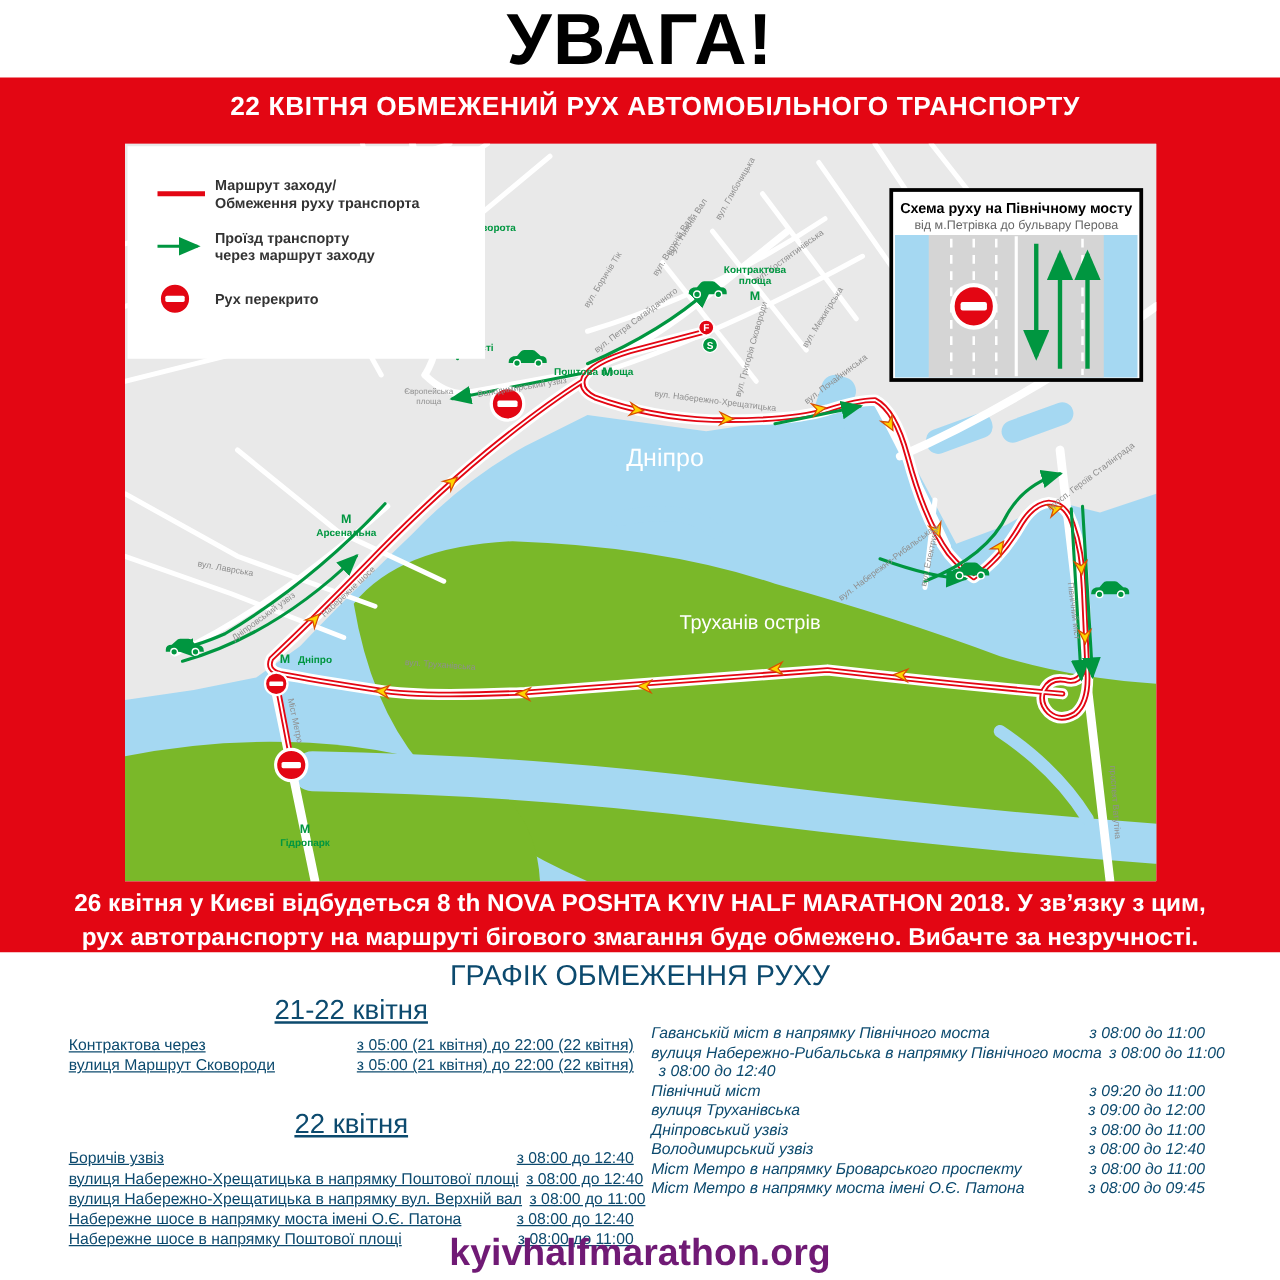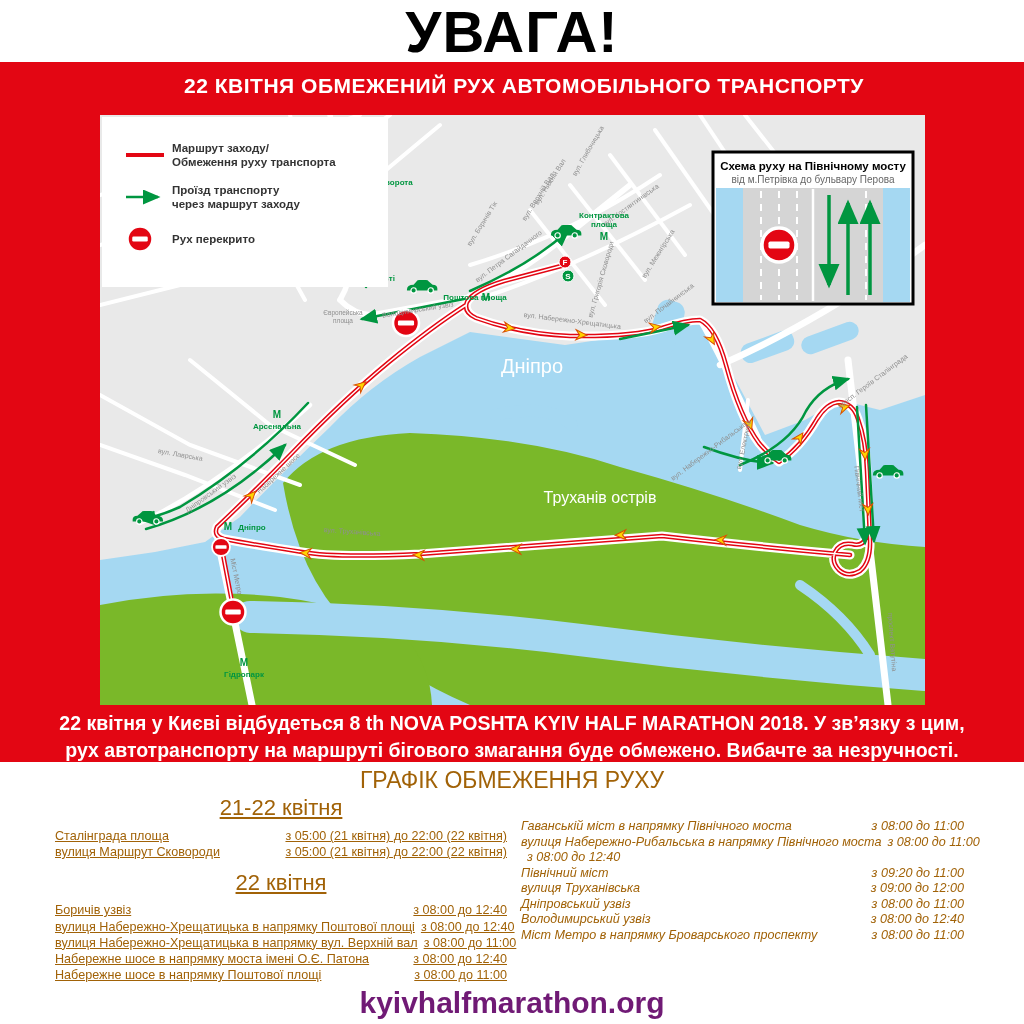--- a/index.html
+++ b/index.html
@@ -7,26 +7,26 @@
        font-family:"Liberation Sans",sans-serif;overflow:hidden;}
   .big-title{position:absolute;top:0;left:0;width:1024px;height:62px;
     display:flex;align-items:center;justify-content:center;
     font-size:58px;font-weight:bold;color:#000;letter-spacing:1px;}
   .red-band{position:absolute;top:62px;left:0;width:1024px;height:700px;background:#e30613;}
   .banner{position:absolute;top:74px;left:0;width:1024px;text-align:center;
     color:#fff;font-weight:bold;font-size:21px;letter-spacing:.5px;padding-left:12px;}
   .map-box{position:absolute;top:115px;left:100px;width:825px;height:590px;background:#fff;}
   .notice{position:absolute;top:710px;left:0;width:1024px;text-align:center;
     color:#fff;font-weight:bold;font-size:19.5px;line-height:27px;}
-  .sched{position:absolute;top:762px;left:0;width:1024px;height:262px;background:#fff;color:#a16207;}
+  .sched{position:absolute;top:762px;left:0;width:1024px;height:262px;background:#fff;color:#0c4a6e;}
   .sched-title{position:absolute;top:5px;left:0;width:1024px;text-align:center;font-size:23px;}
   .colL{position:absolute;left:55px;top:33px;width:452px;text-decoration:underline;}
   .colR{position:absolute;left:521px;top:57px;width:443px;font-style:italic;}
   .subhead{text-align:center;font-size:22px;margin:0 0 7px 0;}
-  .subhead2{text-align:center;font-size:22px;margin:10px 0 6px 0;}
+  .subhead2{text-align:center;font-size:22px;margin:26px 0 6px 0;}
   .row{display:flex;justify-content:space-between;font-size:12.6px;line-height:16.2px;white-space:nowrap;}
   .colR .row{line-height:15.5px;}
   .row .t{margin-left:6px;}
   .site{position:absolute;top:986px;left:0;width:1024px;text-align:center;
     font-weight:bold;font-size:30px;color:#701a75;}
   text{font-family:"Liberation Sans",sans-serif;}
   .st{font-size:7px;fill:#8f8f8f;text-anchor:middle;}
   .mM{font-size:10px;font-weight:bold;fill:#009640;text-anchor:middle;}
   .mL{font-size:8px;font-weight:bold;fill:#009640;text-anchor:middle;}
   .wbig{fill:#fff;text-anchor:middle;}
@@ -249,31 +249,31 @@
     <g stroke="#009640" stroke-width="3.5" fill="none">
       <path d="M729,80 L729,170" marker-end="url(#ga)"></path>
       <path d="M748,180 L748,88" marker-end="url(#ga)"></path>
       <path d="M770,180 L770,88" marker-end="url(#ga)"></path>
     </g>
   </g>
 </svg>
 </div>
 
 <div class="notice">
-  <div>22 квітня у Києві відбудеться 8 th NOVA POSHTA KYIV HALF MARATHON 2018. У зв’язку з цим,</div>
+  <div>26 квітня у Києві відбудеться 8 th NOVA POSHTA KYIV HALF MARATHON 2018. У зв’язку з цим,</div>
   <div>рух автотранспорту на маршруті бігового змагання буде обмежено. Вибачте за незручності.</div>
 </div>
 
 <div class="sched">
   <div class="sched-title">ГРАФІК ОБМЕЖЕННЯ РУХУ</div>
 
   <div class="colL">
     <div class="subhead">21-22 квітня</div>
     <div class="row">
-        <span class="s">Сталінграда площа</span>
+        <span class="s">Контрактова через</span>
         <span class="t">з 05:00 (21 квітня) до 22:00 (22 квітня)</span>
       </div>
     <div class="row">
         <span class="s">вулиця Маршрут Сковороди</span>
         <span class="t">з 05:00 (21 квітня) до 22:00 (22 квітня)</span>
       </div>
     <div class="subhead2">22 квітня</div>
     <div class="row">
         <span class="s">Боричів узвіз</span>
         <span class="t">з 08:00 до 12:40</span>
@@ -321,16 +321,20 @@
         <span class="t">з 08:00 до 11:00</span>
       </div>
     <div class="row">
         <span class="s">Володимирський узвіз</span>
         <span class="t">з 08:00 до 12:40</span>
       </div>
     <div class="row">
         <span class="s">Міст Метро в напрямку Броварського проспекту</span>
         <span class="t">з 08:00 до 11:00</span>
       </div>
+    <div class="row">
+        <span class="s">Міст Метро в напрямку моста імені О.Є. Патона</span>
+        <span class="t">з 08:00 до 09:45</span>
+      </div>
   </div>
 </div>
 
 <div class="site">kyivhalfmarathon.org</div>
 
 </body></html>

